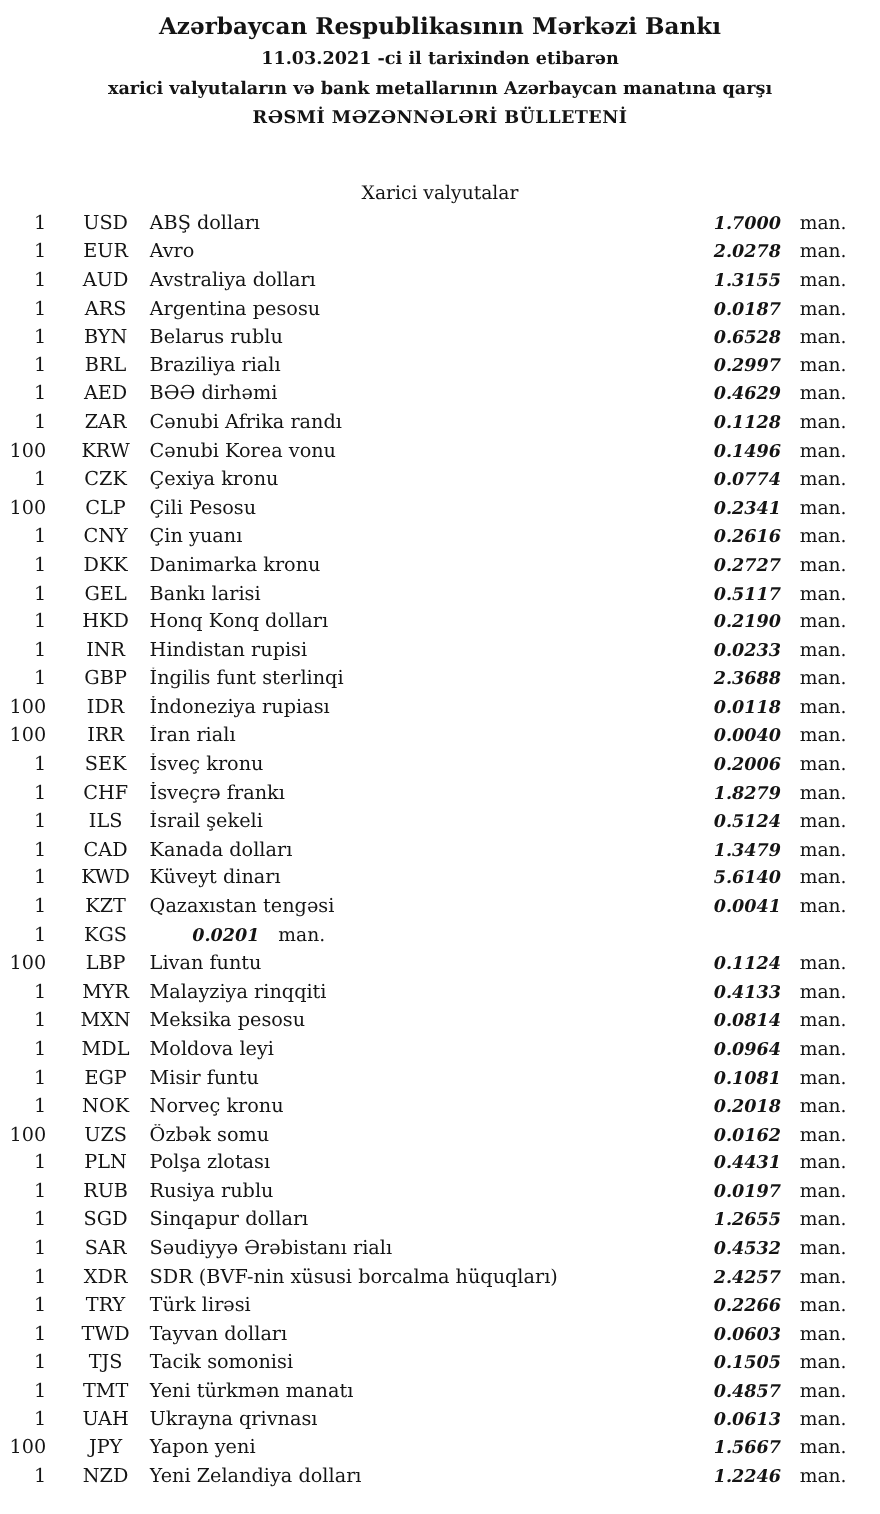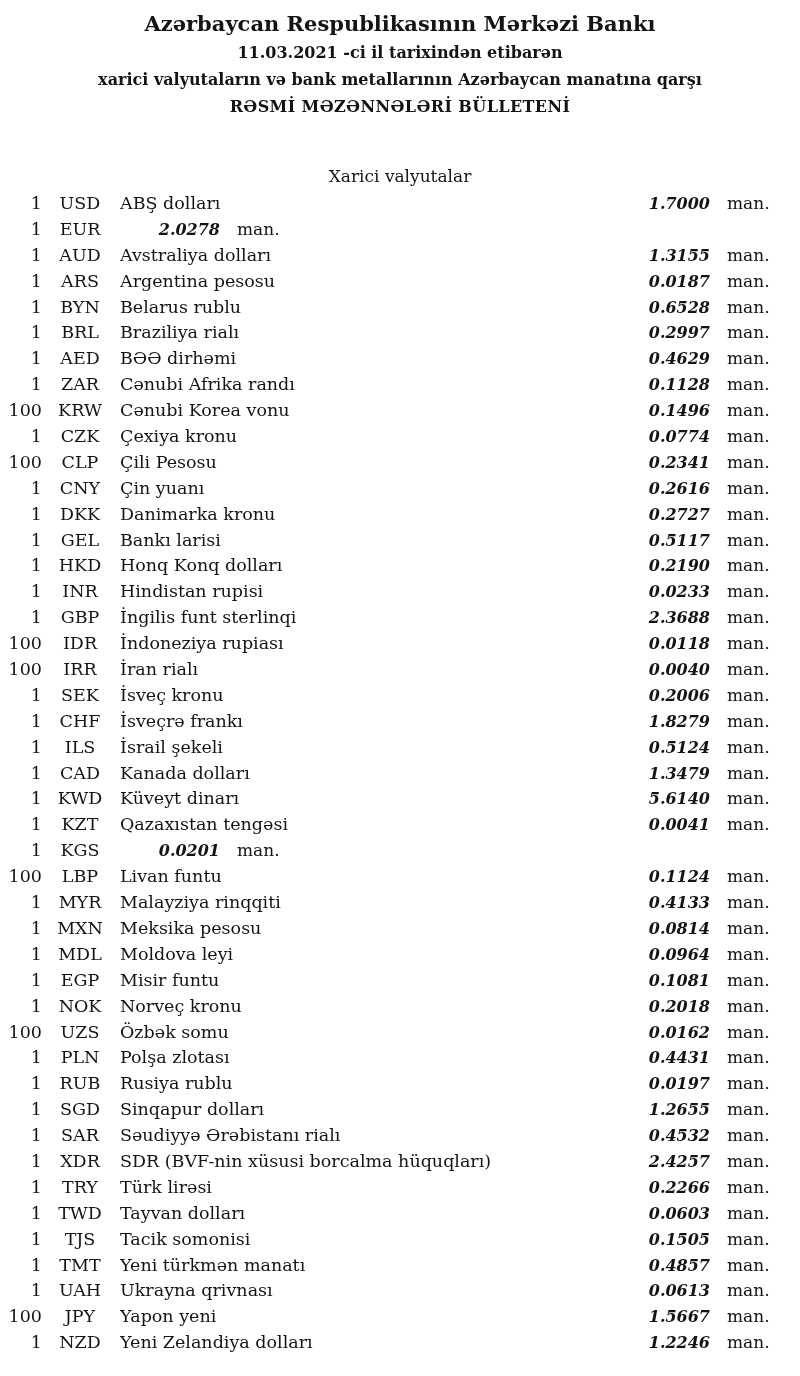--- a/index.html
+++ b/index.html
@@ -30,21 +30,21 @@
   }
   .table { width: 100%; }
   .row {
     display: flex;
     align-items: baseline;
     height: 25.9px;
     font-size: 17.5px;
     white-space: nowrap;
   }
   .qty   { width: 42px;  text-align: right; flex: 0 0 auto; }
-  .code  { width: 60px;  text-align: center; margin-left: 8px; flex: 0 0 auto; }
+  .code  { width: 60px;  text-align: center; margin-left: 24px; flex: 0 0 auto; }
   .name  { flex: 1 1 auto; margin-left: 10px; overflow: hidden; }
   .rate  {
     width: 110px; text-align: right; flex: 0 0 auto;
     font-weight: bold; font-style: italic; font-size: 16px;
   }
   .unit  { width: 45px; margin-left: 17px; flex: 0 0 auto; font-size: 17px; }
 </style>
 </head>
 <body>
 
@@ -64,20 +64,21 @@
     <span class="qty">1</span>
     <span class="code">USD</span>
     <span class="name">ABŞ dolları</span>
     <span class="rate">1.7000</span>
     <span class="unit">man.</span>
   </div>
 
   <div class="row">
     <span class="qty">1</span>
     <span class="code">EUR</span>
+    <span class="name">Avro</span>
     <span class="rate">2.0278</span>
     <span class="unit">man.</span>
   </div>
 
   <div class="row">
     <span class="qty">1</span>
     <span class="code">AUD</span>
     <span class="name">Avstraliya dolları</span>
     <span class="rate">1.3155</span>
     <span class="unit">man.</span>

